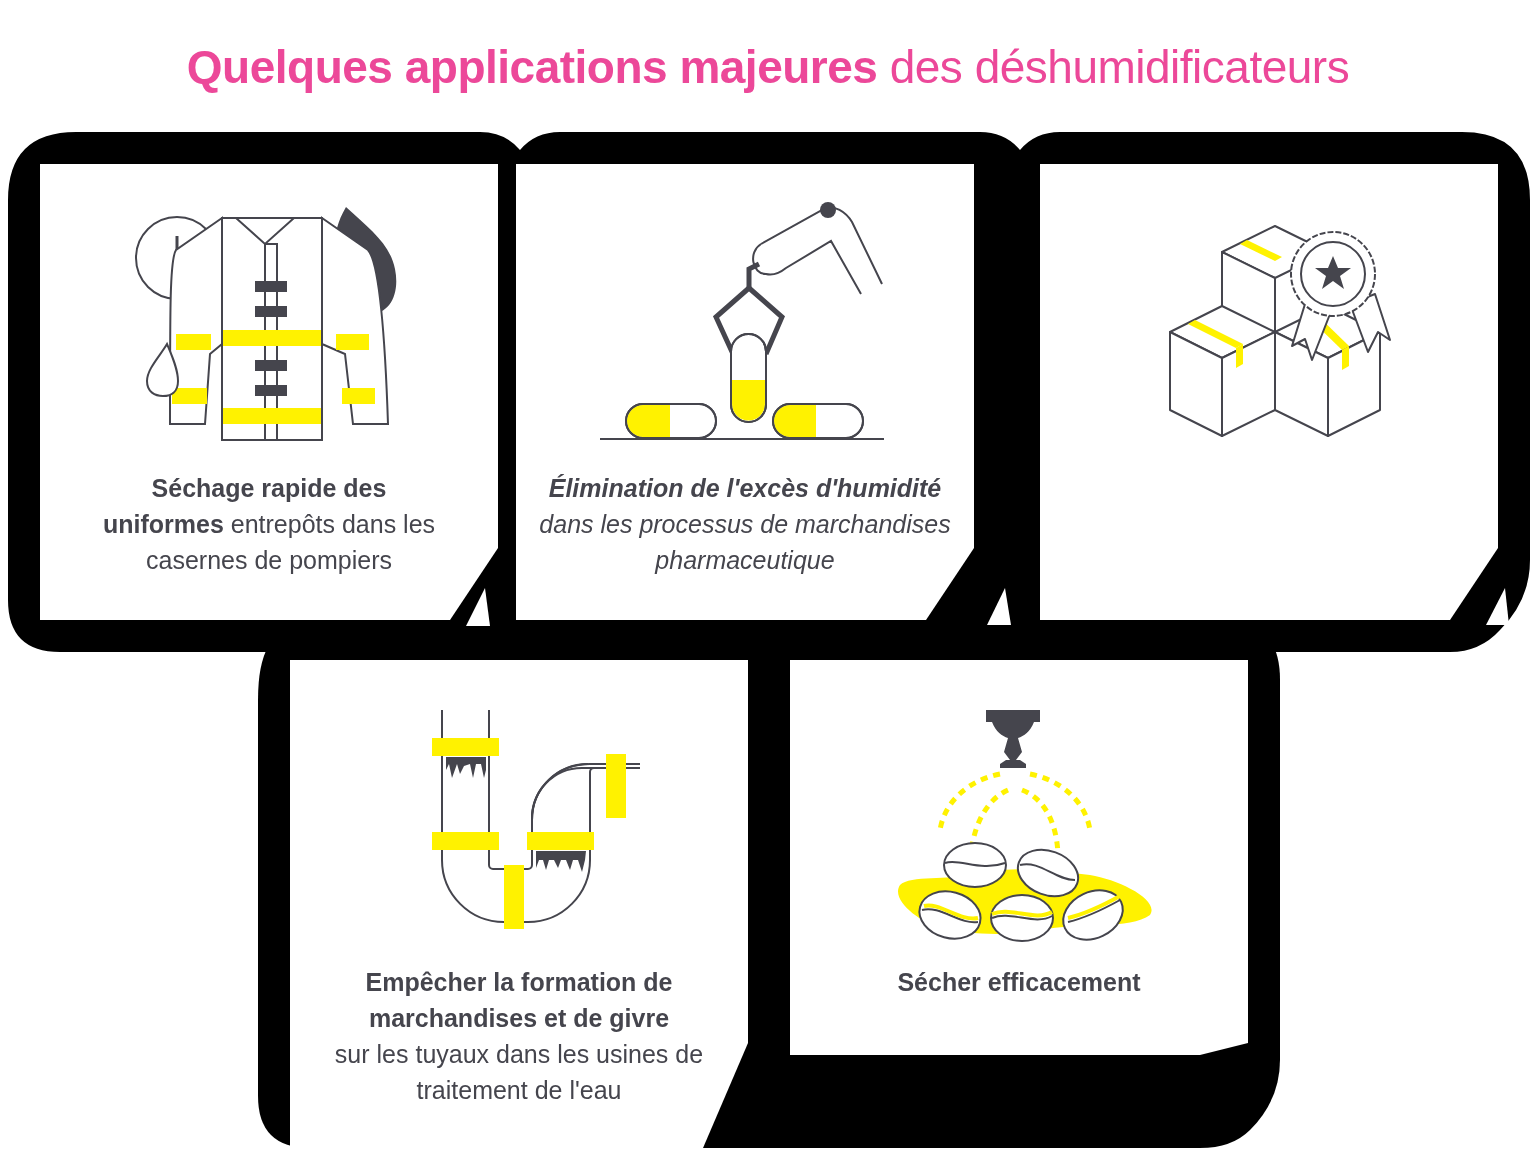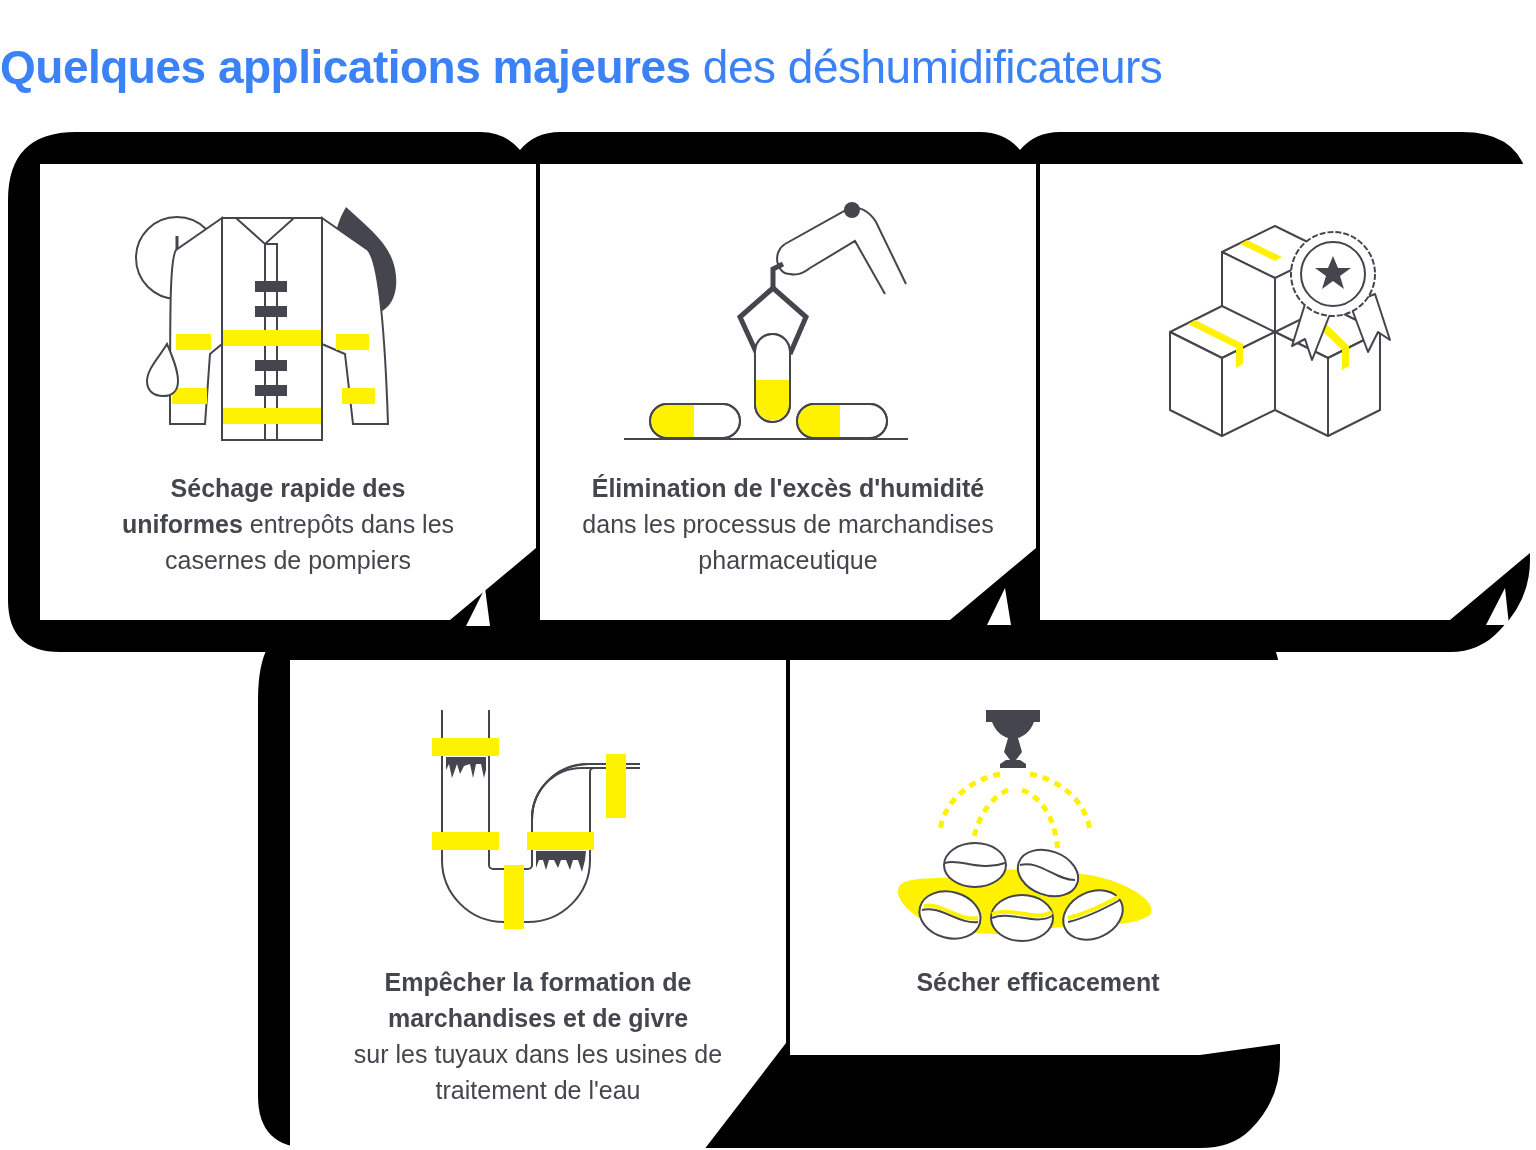--- a/index.html
+++ b/index.html
@@ -1,20 +1,20 @@
 <!DOCTYPE html>
 <html><head>
 <meta charset="utf-8">
 <style>
   html,body{margin:0;padding:0;background:#ffffff;}
   body{width:1536px;height:1150px;position:relative;overflow:hidden;font-family:"Liberation Sans","DejaVu Sans",sans-serif;color:#45454d;}
-  .title{position:absolute;left:0;top:40px;width:1536px;text-align:left;font-size:46px;letter-spacing:-0.5px;color:#3b82f6;}
+  .title{position:absolute;left:0;top:40px;width:1536px;text-align:center;font-size:46px;letter-spacing:-0.5px;color:#ec4899;}
   .title b{font-weight:700;}
   .title span.light{font-weight:400;}
-  .card{position:absolute;width:458px;height:456px;background:#fff;padding-left:38px;}
+  .card{position:absolute;width:458px;height:456px;background:#fff;}
   .card .icon{position:absolute;left:0;top:0;width:458px;height:300px;}
   .card .text{position:absolute;left:20px;right:20px;top:306px;text-align:center;font-size:25px;line-height:36px;color:#45454d;}
   .card .text b{font-weight:700;}
   .card .text span.light{font-weight:400;}
 </style>
 </head>
 <body>
 
 <div class="title">
   <b>Quelques applications majeures</b>
@@ -57,21 +57,21 @@
     <path d="M127,180 C120,192 107,205 107,217 C107,228 115,232 123,232 C131,232 138,228 138,217 C138,205 132,192 127,180 Z" fill="#fff" stroke="#45454d" stroke-width="2"></path>
   </svg>
   <div class="text">
     <b>Séchage rapide des</b><br>
     <b>uniformes</b>
     <span class="light">entrepôts dans les</span><br>
     <span class="light">casernes de pompiers</span>
   </div>
 </div>
 
-<div class="card" style="left:540px;top:164px;clip-path:polygon(0 0,100% 0,100% 384px,410px 100%,0 100%);">
+<div class="card" style="left:516px;top:164px;clip-path:polygon(0 0,100% 0,100% 384px,410px 100%,0 100%);font-style:italic;">
   <svg class="icon" viewBox="0 0 458 300">
     <path d="M245,80 L308,45 C318,40 330,48 336,58 L366,120" fill="none" stroke="#45454d" stroke-width="2"></path>
     <path d="M245,80 C232,88 236,110 250,110 C258,112 265,108 270,104 L315,77 L345,130" fill="none" stroke="#45454d" stroke-width="2"></path>
     <circle cx="312" cy="46" r="8" fill="#45454d"></circle>
     <path d="M243,100 L233,105 L233,124" fill="none" stroke="#45454d" stroke-width="5"></path>
     <path d="M233,124 L200,153 L217,190 M233,124 L266,153 L250,190" fill="none" stroke="#45454d" stroke-width="5"></path>
     <rect x="215" y="170" width="35" height="88" rx="17.5" fill="#fff" stroke="#45454d" stroke-width="2"></rect>
     <path d="M216,216 L249,216 L249,240 A16.5,16.5 0 0 1 216,240 Z" fill="#FFF200"></path>
     <rect x="215" y="170" width="35" height="88" rx="17.5" fill="none" stroke="#45454d" stroke-width="2"></rect>
     <rect x="110" y="240" width="90" height="34" rx="17" fill="#fff" stroke="#45454d" stroke-width="2"></rect>

